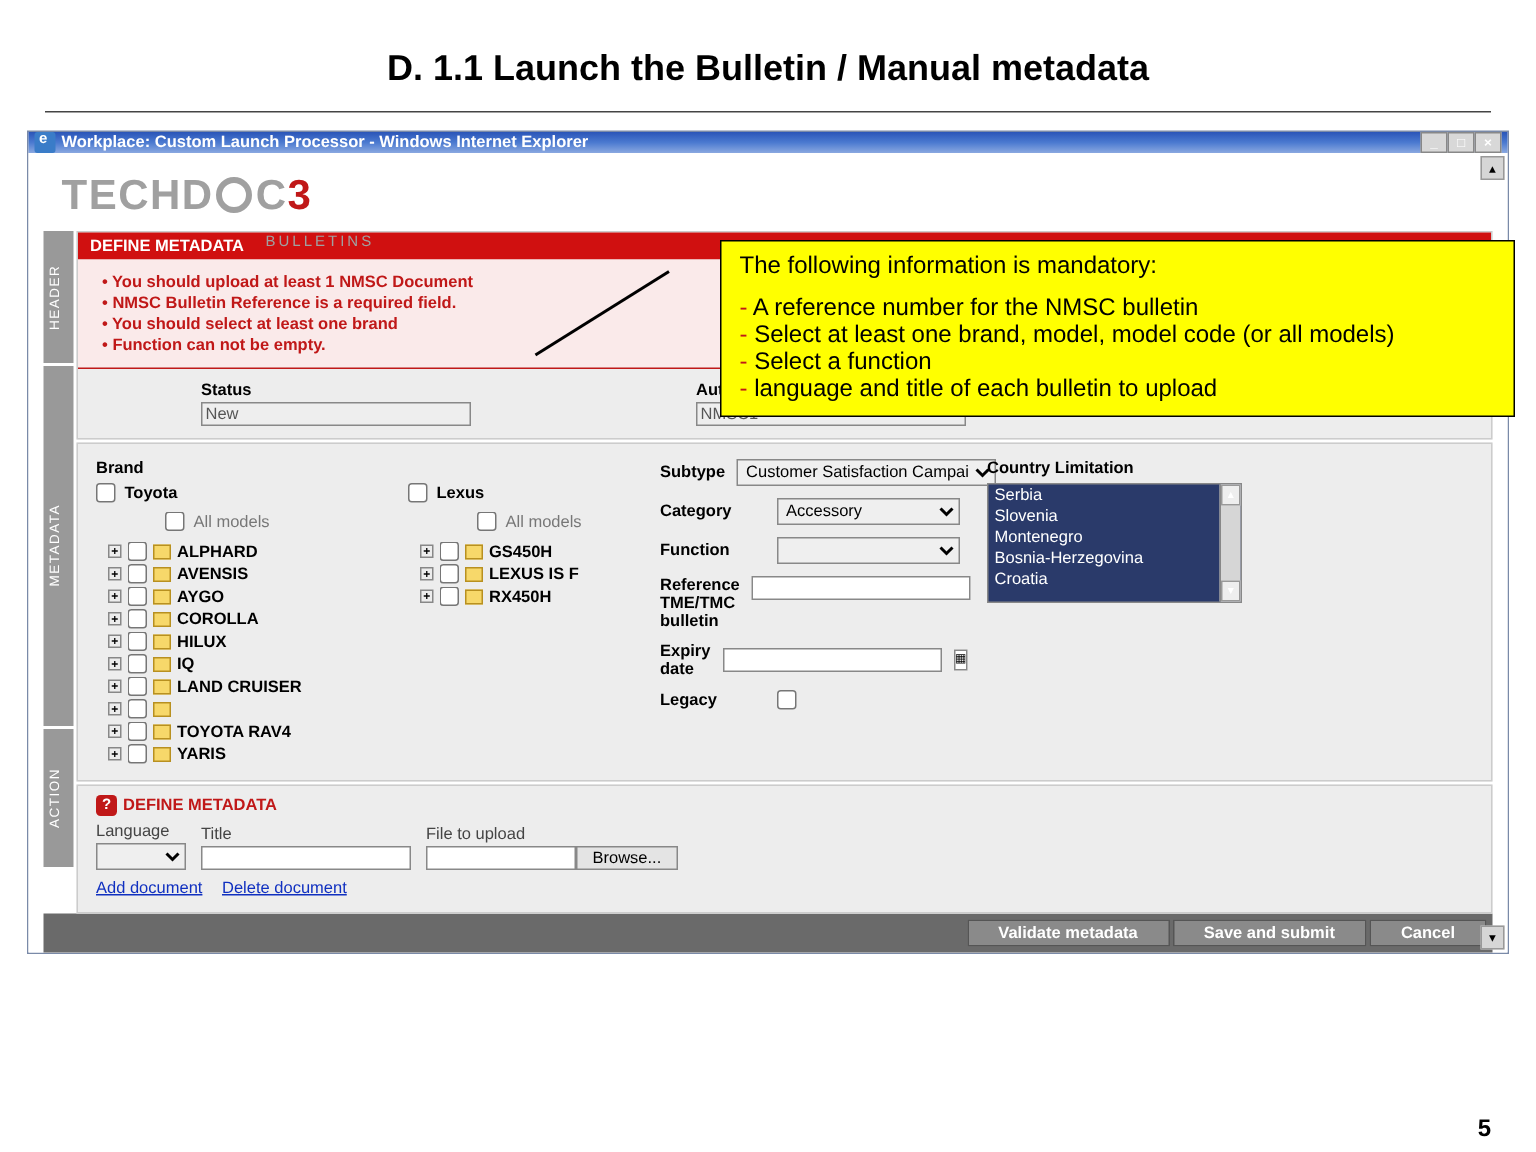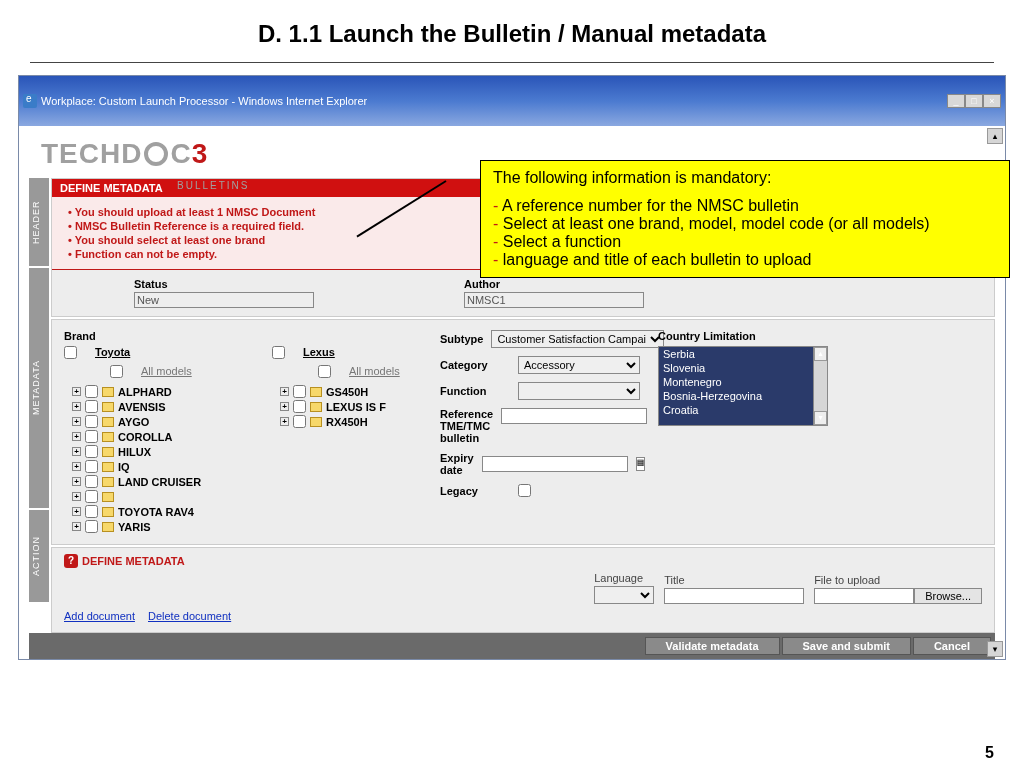--- a/index.html
+++ b/index.html
@@ -1,20 +1,20 @@
 <!DOCTYPE html>
 <html><head>
 <meta charset="utf-8">
 <style>
   * { box-sizing: border-box; margin: 0; padding: 0; }
   body { font-family: Arial, sans-serif; background: #fff; width: 1024px; height: 768px; position: relative; }
-  .slide-title { text-align: center; font-weight: bold; font-size: 24px; padding: 20px 0 8px; }
+  .slide-title { text-align: center; font-weight: bold; font-size: 24px; padding: 32px 0 8px; }
   .hr { border-top: 1px solid #444; margin: 6px 30px 12px; }
   .app-window { margin: 0 18px; border: 1px solid #7a8aa8; background: #fff; position: relative; width: 988px;}
-  .titlebar { background: linear-gradient(#2a55b8,#4b7ad0,#8aa8e0); color: #fff; font-size: 11px; font-weight: normal; display:flex; align-items:center; padding: 18px 4px; justify-content: space-between; }
+  .titlebar { background: linear-gradient(#2a55b8,#4b7ad0,#8aa8e0); color: #fff; font-size: 11px; font-weight: bold; display:flex; align-items:center; padding: 0 4px; justify-content: space-between; }
   .titlebar .ie-icon { width:14px; height:14px; background:#3a7cc8; border-radius:2px; margin-right:4px; position:relative;}
   .titlebar .ie-icon::after{content:"e"; color:#fff; font-size:10px; position:absolute; left:3px; top:-1px;}
   .winbtns { margin-left:auto; display:flex; gap:0;}
   .winbtn { width:18px; height:14px; background:#d8d8d8; border:1px solid #888; font-size:9px; text-align:center; line-height:12px; cursor:pointer;}
   .content { background:#fff; padding:6px 10px 0; position:relative; }
   .generic-scroll-up { position:absolute; right:2px; top:2px; width:16px; height:16px; background:#d6d6d6; border:1px solid #999; font-size:9px; text-align:center; line-height:14px;}
   .generic-scroll-down { position:absolute; right:2px; bottom:2px; width:16px; height:16px; background:#d6d6d6; border:1px solid #999; font-size:9px; text-align:center; line-height:14px;}
   .logo { display:flex; align-items:center; gap:0; margin: 6px 0 8px 12px; }
   .logo .t1 { font-family: Arial; font-size:28px; font-weight:bold; color:#a0a0a0; letter-spacing:1px;}
   .logo .gear { width:24px; height:24px; border:4px solid #a0a0a0; border-radius:50%; margin:0 2px; position:relative;}
@@ -31,40 +31,40 @@
   .errbox li::before { content:"• "; }
   .row1 { display:flex; padding:8px 12px; border-top:1px solid #c01818; gap:40px;}
   .fld { display:flex; flex-direction:column; font-size:11px;}
   .fld label { font-weight:bold; margin-bottom:2px;}
   .fld input[type=text] { border:1px solid #888; font-size:11px; padding:1px 2px; background:#fff;}
   .ro { background:#eee !important; color:#555;}
   .meta-panel { display:flex; padding:10px 12px; gap:18px; font-size:11px;}
   .brand-col { width:190px;}
   .brand-col2 { width:150px;}
   .h { font-weight:bold; margin-bottom:4px;}
-  .chk-line { display:flex; align-items:flex-start; gap:18px; margin-bottom:6px;text-decoration:underline;}
+  .chk-line { display:flex; align-items:flex-end; gap:6px; margin-bottom:6px;}
   .chk-line.sm { margin-left:6px; color:#777;padding-left:40px;}
   .tree { list-style:none; margin-left:8px;}
   .tree li { display:flex; align-items:center; gap:4px; font-size:11px; font-weight:bold; padding:1px 0;}
   .tree .pm { width:9px; height:9px; border:1px solid #888; font-size:8px; line-height:8px; text-align:center; cursor:pointer;}
   .tree .fc { width:12px; height:10px; background:#f7d86a; border:1px solid #b89020; }
   .kv-col { width:200px;}
   .kv { display:flex; align-items:center; gap:8px; margin-bottom:8px;}
   .kv label { width:70px; font-weight:bold; font-size:11px;}
   .kv select, .kv input[type=text] { flex:1; font-size:11px; border:1px solid #888; padding:1px;}
   .cal-icon { width:14px; height:14px; border:1px solid #888; background:#fff; font-size:8px; text-align:center;}
   .country-col { width:170px;}
   .country-box { background:#2a3a6a; color:#fff; font-size:11px; height:80px; border:1px solid #888; position:relative;}
   .country-box .opt { padding:1px 4px;}
   .country-box .sb { position:absolute; right:0; top:0; bottom:0; width:14px; background:#d6d6d6; border-left:1px solid #888;}
   .country-box .sb-btn { height:14px; background:#eee; border:1px solid #999; font-size:8px; text-align:center; line-height:12px;}
   .action-panel { padding:6px 12px 10px; font-size:11px;}
   .dm-title { color:#c01818; font-weight:bold; font-size:11px; display:flex; align-items:center; gap:4px; margin-bottom:4px;}
   .qmark { width:14px; height:14px; background:#c01818; color:#fff; border-radius:3px; text-align:center; font-size:10px; line-height:14px;}
-  .file-row { display:flex; align-items:flex-end; gap:10px;justify-content:flex-end;}
+  .file-row { display:flex; align-items:flex-end; gap:10px;}
   .file-row .col { display:flex; flex-direction:column;}
   .file-row label { font-size:11px; color:#444; margin-bottom:2px;}
   .file-row select, .file-row input[type=text] { border:1px solid #888; font-size:11px; padding:1px;}
   .browse-btn { font-size:11px; padding:1px 10px; background:#e4e4e4; border:1px solid #888; cursor:pointer;}
   .links { margin-top:6px;}
   .links a { color:#1030c0; font-size:11px; margin-right:10px; text-decoration:underline; cursor:pointer;}
   .footbar { background:#6a6a6a; padding:4px; display:flex; justify-content:flex-end; gap:2px;}
   .footbtn { background:#8a8a8a; color:#fff; font-size:11px; font-weight:bold; padding:2px 20px; border:1px solid #555; cursor:pointer;}
   .callout { position:absolute; right:14px; top:160px; width:530px; background:#ffff00; border:1px solid #000; padding:8px 12px; font-size:16px; z-index:10;}
   .callout .dash { color:#c01818;}

